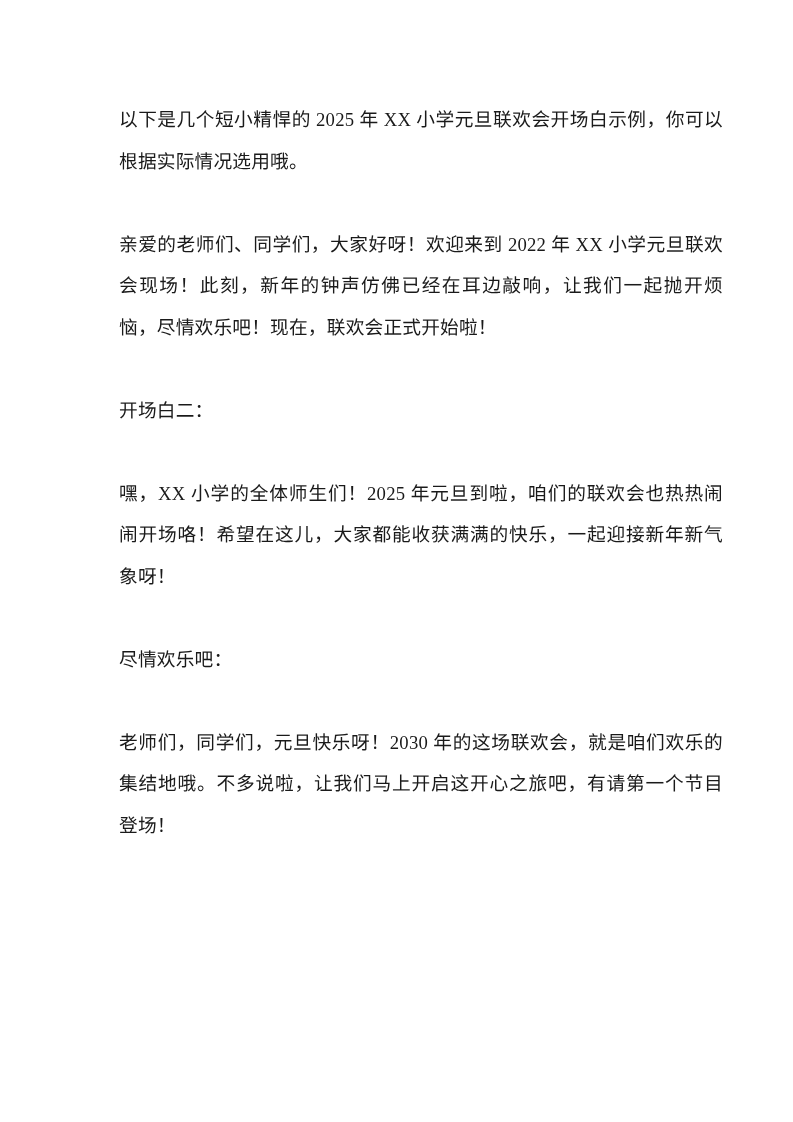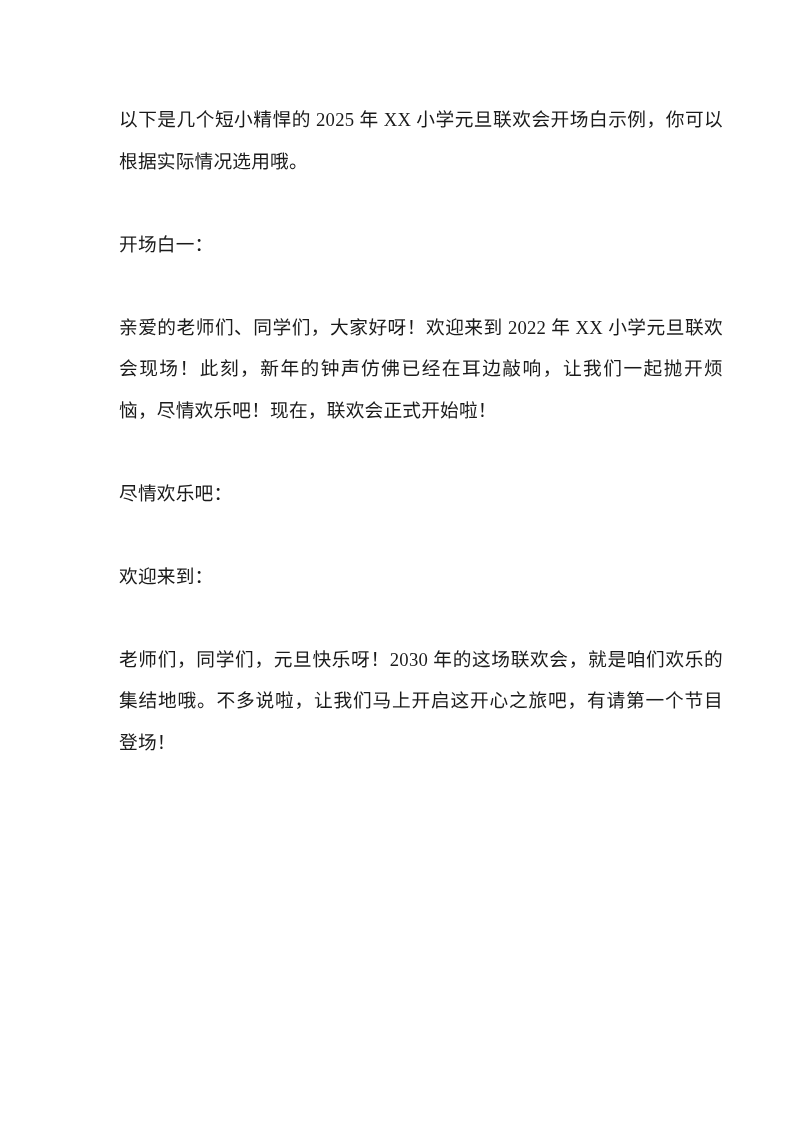--- a/index.html
+++ b/index.html
@@ -32,19 +32,19 @@
   .para.heading {
     text-align: left;
   }
 </style>
 </head>
 <body>
 
 <div class="page">
   <div class="doc-body" id="doc-body">
       <p class="para body">以下是几个短小精悍的 2025 年 XX 小学元旦联欢会开场白示例，你可以根据实际情况选用哦。</p>
-      <p class="para heading">开场白一：</p>
       <p class="para body">亲爱的老师们、同学们，大家好呀！欢迎来到 2022 年 XX 小学元旦联欢会现场！此刻，新年的钟声仿佛已经在耳边敲响，让我们一起抛开烦恼，尽情欢乐吧！现在，联欢会正式开始啦！</p>
+      <p class="para heading">开场白二：</p>
+      <p class="para body">嘿，XX 小学的全体师生们！2025 年元旦到啦，咱们的联欢会也热热闹闹开场咯！希望在这儿，大家都能收获满满的快乐，一起迎接新年新气象呀！</p>
       <p class="para heading">尽情欢乐吧：</p>
-      <p class="para heading">欢迎来到：</p>
       <p class="para body">老师们，同学们，元旦快乐呀！2030 年的这场联欢会，就是咱们欢乐的集结地哦。不多说啦，让我们马上开启这开心之旅吧，有请第一个节目登场！</p>
     </div>
 </div>
 
 </body></html>

